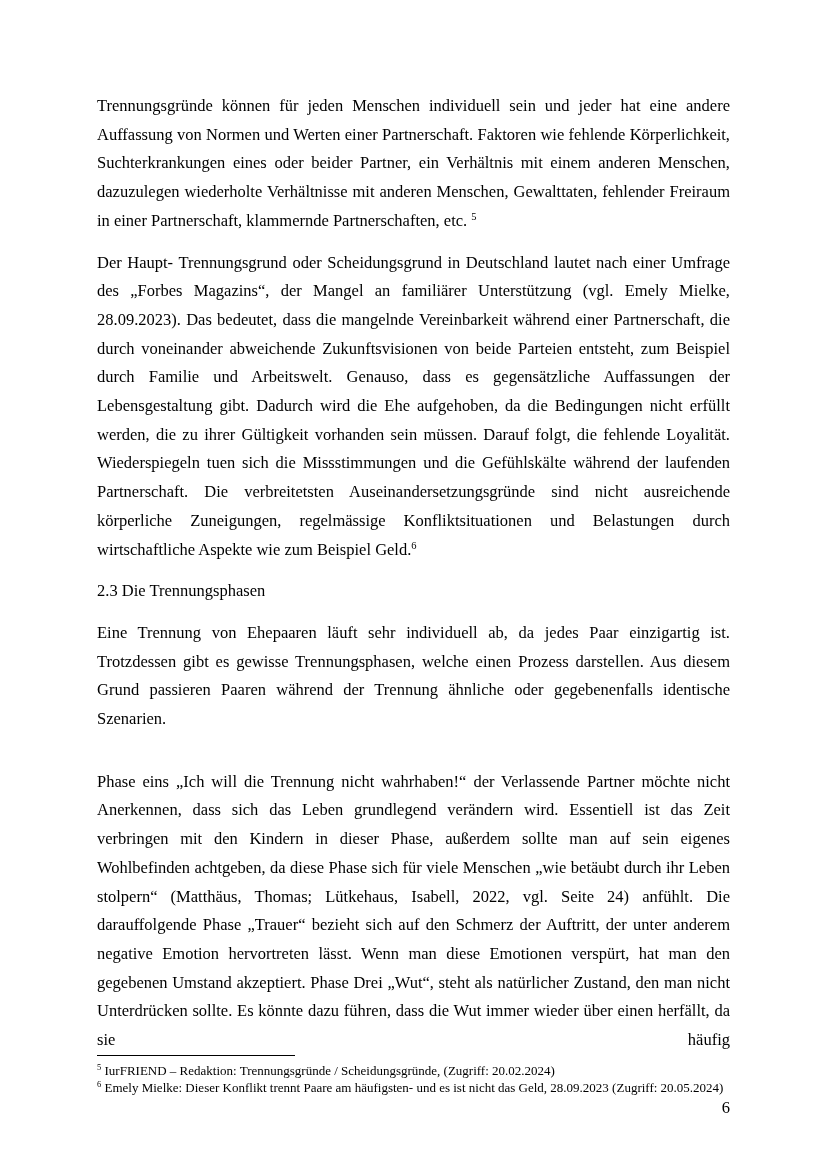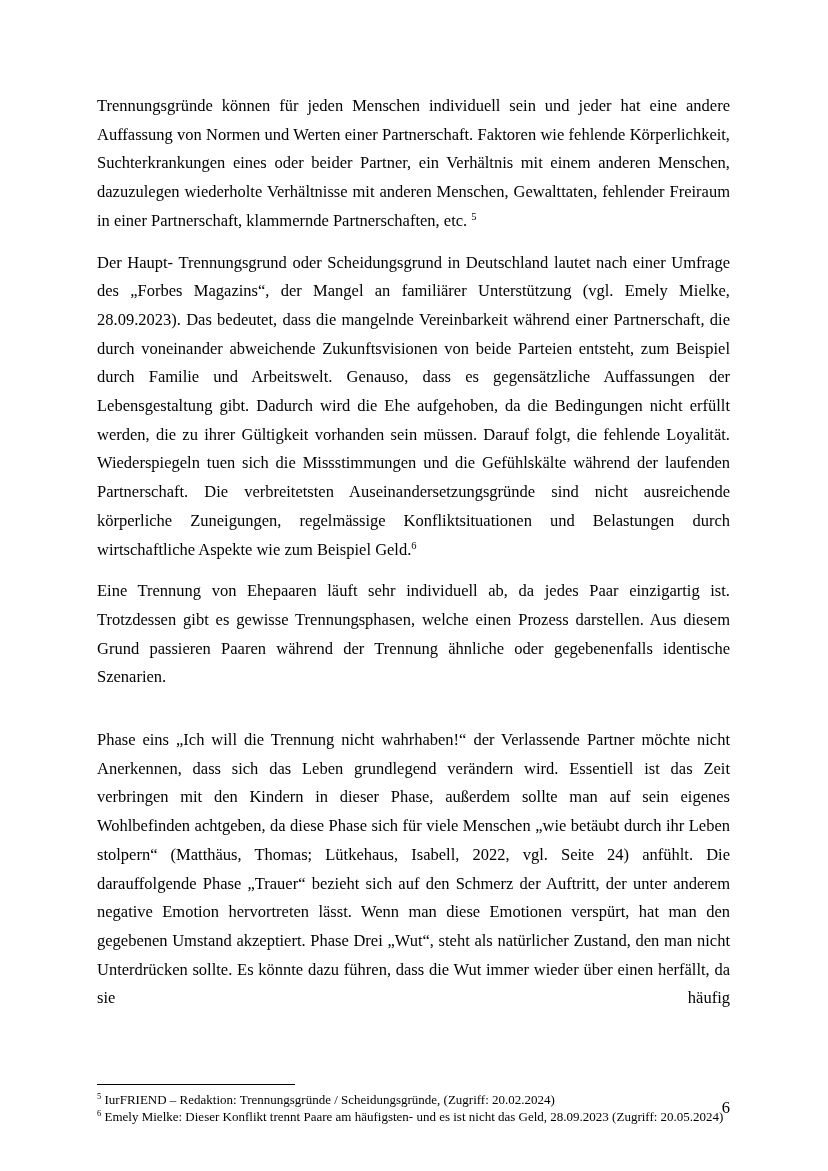--- a/index.html
+++ b/index.html
@@ -31,21 +31,21 @@
   .para.continues { text-align-last: justify; margin-top: 34px; }
   sup.fnref {
     font-size: 10.5px;
     line-height: 0;
     vertical-align: super;
   }
   .footnotes {
     position: absolute;
     left: 97px;
     right: 98px;
-    top: 1084px;
+    top: 1055px;
   }
   .footnote-rule {
     width: 198px;
     height: 0;
     border-top: 1px solid #000000;
     margin-bottom: 7px;
   }
   .footnote {
     font-size: 13px;
     line-height: 16.5px;
@@ -68,20 +68,21 @@
 <body>
 
 <div class="page">
 
   <div class="body-text">
 
     <p class="para"><span>Trennungsgründe können für jeden Menschen individuell sein und jeder hat eine andere Auffassung von Normen und Werten einer Partnerschaft. Faktoren wie fehlende Körperlichkeit, Suchterkrankungen eines oder beider Partner, ein Verhältnis mit einem anderen Menschen, dazuzulegen wiederholte Verhältnisse mit anderen Menschen, Gewalttaten, fehlender Freiraum in einer Partnerschaft, klammernde Partnerschaften, etc. </span><sup class="fnref">5</sup></p>
 
     <p class="para"><span>Der Haupt- Trennungsgrund oder Scheidungsgrund in Deutschland lautet nach einer Umfrage des „Forbes Magazins“, der Mangel an familiärer Unterstützung (vgl. Emely Mielke, 28.09.2023). Das bedeutet, dass die mangelnde Vereinbarkeit während einer Partnerschaft, die durch voneinander abweichende Zukunftsvisionen von beide Parteien entsteht, zum Beispiel durch Familie und Arbeitswelt. Genauso, dass es gegensätzliche Auffassungen der Lebensgestaltung gibt. Dadurch wird die Ehe aufgehoben, da die Bedingungen nicht erfüllt werden, die zu ihrer Gültigkeit vorhanden sein müssen. Darauf folgt, die fehlende Loyalität. Wiederspiegeln tuen sich die Missstimmungen und die Gefühlskälte während der laufenden Partnerschaft. Die verbreitetsten Auseinandersetzungsgründe sind nicht ausreichende körperliche Zuneigungen, regelmässige Konfliktsituationen und Belastungen durch wirtschaftliche Aspekte wie zum Beispiel Geld.</span><sup class="fnref">6</sup></p>
 
+    <h2 class="heading">2.3 Die Trennungsphasen</h2>
 
     <p class="para"><span>Eine Trennung von Ehepaaren läuft sehr individuell ab, da jedes Paar einzigartig ist. Trotzdessen gibt es gewisse Trennungsphasen, welche einen Prozess darstellen. Aus diesem Grund passieren Paaren während der Trennung ähnliche oder gegebenenfalls identische Szenarien.</span></p>
 
     <p class="para continues"><span>Phase eins „Ich will die Trennung nicht wahrhaben!“ der Verlassende Partner möchte nicht Anerkennen, dass sich das Leben grundlegend verändern wird. Essentiell ist das Zeit verbringen mit den Kindern in dieser Phase, außerdem sollte man auf sein eigenes Wohlbefinden achtgeben, da diese Phase sich für viele Menschen „wie betäubt durch ihr Leben stolpern“ (Matthäus, Thomas; Lütkehaus, Isabell, 2022, vgl. Seite 24) anfühlt. Die darauffolgende Phase „Trauer“ bezieht sich auf den Schmerz der Auftritt, der unter anderem negative Emotion hervortreten lässt. Wenn man diese Emotionen verspürt, hat man den gegebenen Umstand akzeptiert. Phase Drei „Wut“, steht als natürlicher Zustand, den man nicht Unterdrücken sollte. Es könnte dazu führen, dass die Wut immer wieder über einen herfällt, da sie häufig</span></p>
 
   </div>
 
   <div class="footnotes">
     <div class="footnote-rule"></div>
     <div class="footnote"><sup class="fnref-small">5</sup>

